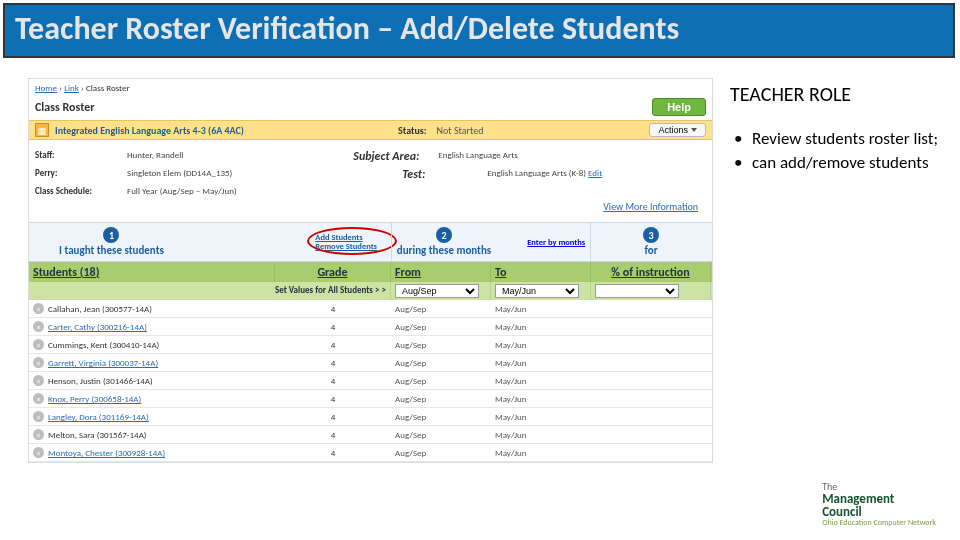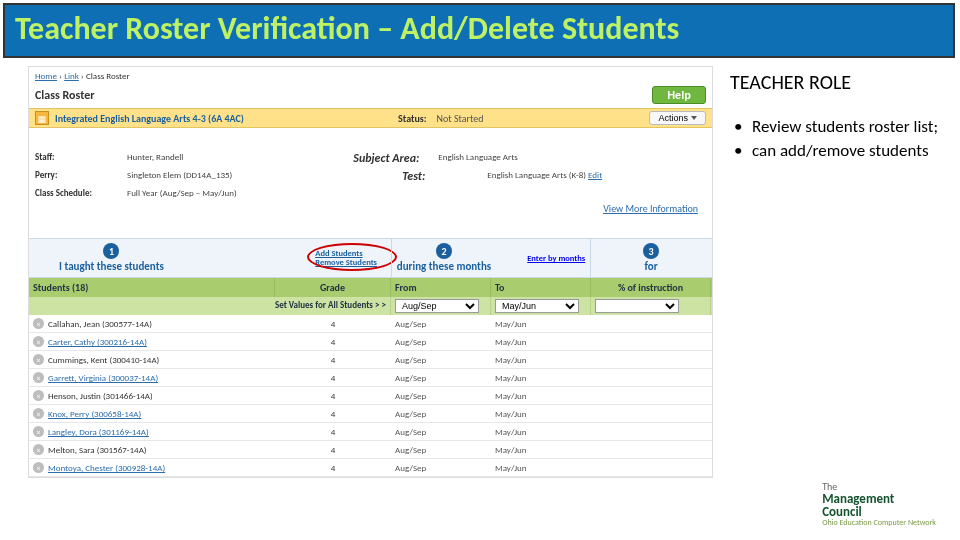--- a/index.html
+++ b/index.html
@@ -1,21 +1,21 @@
 <!DOCTYPE html>
 <html><head>
 <meta charset="utf-8">
 <style>
   * { box-sizing: border-box; margin: 0; padding: 0; }
   body { width: 960px; height: 540px; font-family: Calibri, Arial, sans-serif; background: #fff; position: relative; overflow: hidden; }
 
-  .title-band { background: #0f6fb5; color: #bef264; padding: 6px 14px 10px 10px; border: 2px solid #333; margin: 3px 5px 0 3px; }
+  .title-band { background: #0f6fb5; color: #e5e5e5; padding: 6px 14px 10px 10px; border: 2px solid #333; margin: 3px 5px 0 3px; }
   .title-band h1 { font-size: 32px; font-weight: 700; line-height: 1.1; }
 
-  .stage { display: flex; margin-top: 8px; }
+  .stage { display: flex; margin-top: 20px; }
   .left { width: 720px; padding-left: 28px; }
   .right { width: 232px; padding: 4px 10px 0 10px; }
 
   .right h2 { font-size: 20px; font-weight: 400; margin-bottom: 22px; }
   .bullets { font-size: 17px; line-height: 1.3; }
   .bullets li { list-style: none; position: relative; padding-left: 22px; margin-bottom: 2px; }
   .bullets li::before { content: "•"; position: absolute; left: 4px; top: 0; }
 
   .app { width: 685px; font-size: 10px; color: #333; border: 1px solid #dcdcdc; background: #fff; }
 
@@ -28,41 +28,41 @@
 
   .yellowbar { background: #ffe18a; border-top: 1px solid #e2c560; border-bottom: 1px solid #e2c560; display: flex; align-items: center; padding: 2px 6px; gap: 6px; }
   .yellowbar .ic { width: 14px; height: 14px; background: #f6b73c; border: 1px solid #c98f1e; display: flex; align-items: center; justify-content: center; color: #fff; font-size: 9px; }
   .yellowbar .ttl { color: #1a5f9e; font-weight: 700; font-size: 10px; flex: 0 0 auto; }
   .yellowbar .gap1 { flex: 1; }
   .yellowbar .st-lbl { font-weight: 700; margin-right: 4px; }
   .yellowbar .st-val { color: #555; margin-right: 160px; }
   .act-btn { background: #f7f7f7; border: 1px solid #bbb; border-radius: 3px; padding: 1px 8px; font-size: 9px; display: inline-flex; align-items: center; gap: 3px; }
   .caret { width: 0; height: 0; border-left: 3px solid transparent; border-right: 3px solid transparent; border-top: 4px solid #555; }
 
-  .meta { padding: 21px 6px; }
+  .meta { padding: 7px 6px; }
   .mrow { display: flex; padding: 2px 0; }
   .mlab { font-weight: 700; width: 92px; font-size: 9px; }
   .mval { font-size: 9px; color: #444; }
   .mlab2 { font-weight: 700; width: 85px; margin-left: 170px; font-size: 12px; font-style: italic; }
   .lnk { color: #2b6dad; text-decoration: underline; }
   .vmi { text-align: right; padding: 2px 8px; }
 
   .steps { display: flex; border-top: 1px solid #cbd9e6; border-bottom: 1px solid #cbd9e6; background: #eef4fa; }
   .step { display: flex; flex-direction: column; align-items: center; justify-content: center; padding: 4px 0; color: #1a5f9e; font-weight: 700; font-size: 11px; position: relative; }
   .s1 { width: 362px; flex-direction: row; justify-content: space-between; padding: 4px 8px 4px 30px; }
   .s2 { width: 200px; border-left: 1px solid #cbd9e6; border-right: 1px solid #cbd9e6; }
   .s3 { width: 120px; }
   .badge { width: 16px; height: 16px; border-radius: 50%; background: #1a5f9e; color: #fff; display: flex; align-items: center; justify-content: center; font-size: 10px; margin: 0 auto 1px auto; }
   .s1 .col1 { display: flex; flex-direction: column; align-items: center; }
   .ars { font-size: 8.5px; line-height: 1.1; text-align: left; padding-right: 6px; }
   .ars span { display: block; text-decoration: underline; }
   .circ { position: absolute; border: 2px solid #c00; border-radius: 50%; width: 90px; height: 28px; right: -6px; top: 4px; pointer-events: none; }
   .enter { font-size: 8.5px; text-decoration: underline; }
 
-  .hdr { display: flex; background: #a9cd6e; color: #234; font-size: 10px; font-weight: 700; }
+  .hdr { display: flex; background: #a9cd6e; color: #234; font-size: 12px; font-weight: 700; text-decoration: underline; }
   .hdr > div { padding: 3px 4px; border-right: 1px solid #9abb5f; }
   .c-st { width: 246px; }
   .c-gr { width: 116px; text-align: center; }
   .c-fr { width: 100px; }
   .c-to { width: 100px; }
   .c-pct { width: 120px; border-right: none; text-align: center; }
 
   .setrow { display: flex; background: #cde3a3; font-size: 9px; }
   .setrow > div { padding: 2px 4px; border-right: 1px solid #b7d28b; }
   .setrow .lab { width: 362px; text-align: right; font-weight: 700; color: #234; }

